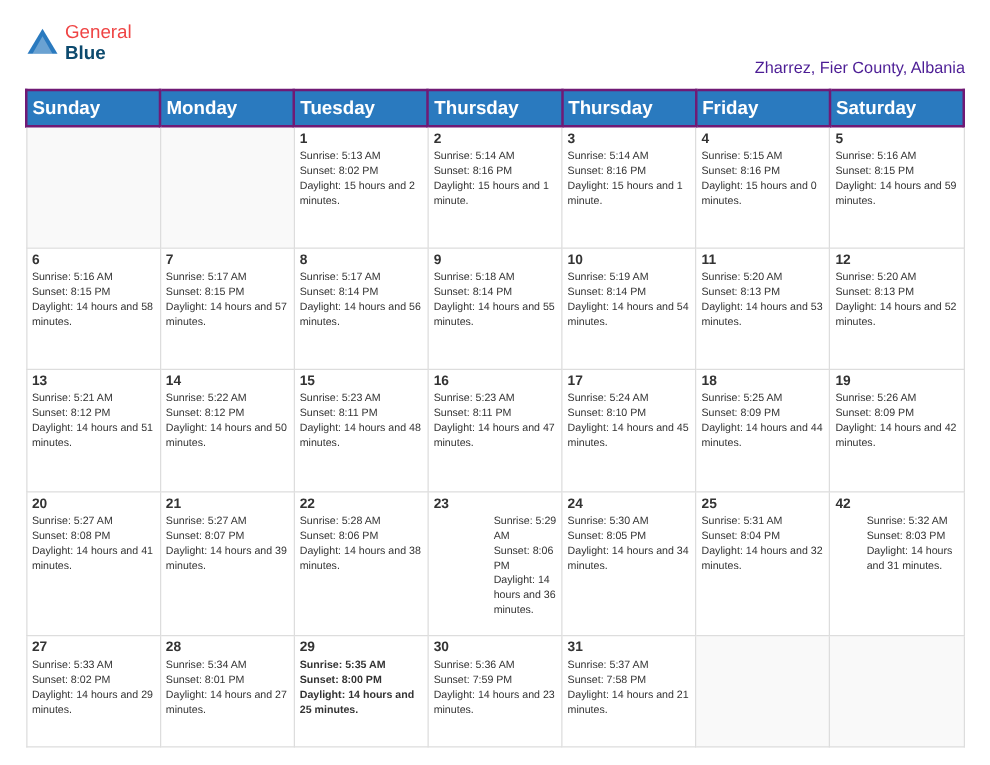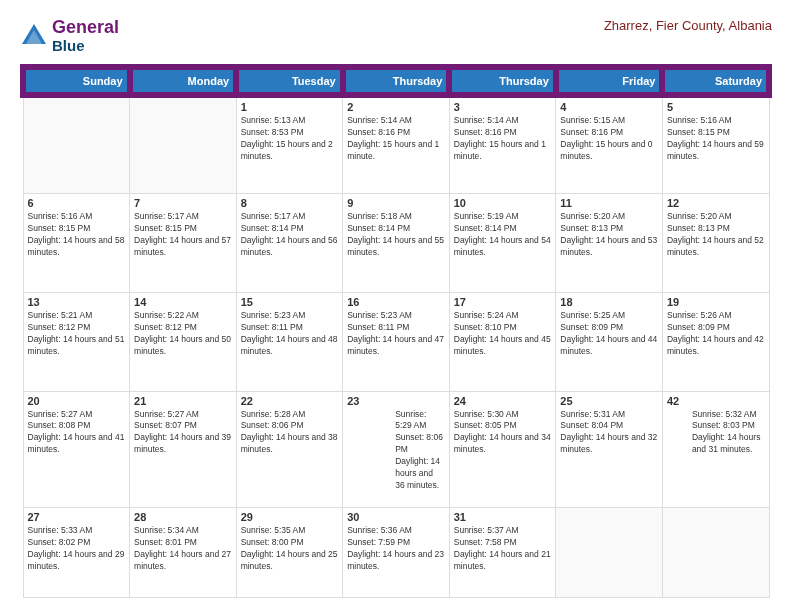--- a/index.html
+++ b/index.html
@@ -27,23 +27,23 @@
       display: flex;
       align-items: center;
       gap: 4px;
     }
     .logo-text {
       display: flex;
       flex-direction: column;
       line-height: 1.1;
     }
     .logo-general {
-      font-size: 18px;
-      font-weight: bold;
-      color: #701a75;
+      font-size: 15px;
+      font-weight: normal;
+      color: #ef4444;
     }
     .logo-blue {
       font-size: 15px;
       font-weight: bold;
       color: #0c4a6e;
     }
     .logo-icon {
       width: 28px;
       height: 28px;
     }
@@ -51,37 +51,38 @@
       text-align: right;
     }
     .main-title {
       font-size: 38px;
       font-weight: bold;
       color: #333;
       line-height: 1.1;
     }
     .subtitle {
       font-size: 13px;
-      color: #7f1d1d;
+      color: #4c1d95;
+      margin-top: 28px;
     }
     .calendar {
       flex: 1;
       border: 1px solid #ccc;
       border-collapse: collapse;
       width: 100%;
       table-layout: fixed;
     }
     .calendar th {
       background-color: #2a7abf;
       color: white;
-      font-size: 11px;
+      font-size: 15px;
       font-weight: bold;
       padding: 5px 4px;
-      text-align: right;
-      border: 6px solid #701a75;
+      text-align: left;
+      border: 2px solid #701a75;
     }
     .calendar td {
       vertical-align: top;
       border: 1px solid #ddd;
       padding: 3px 4px;
       font-size: 9px;
       color: #333;
       height: 88px;
       background: #fff;
     }
@@ -136,21 +137,21 @@
           <th>Saturday</th>
         </tr>
     </thead>
     <tbody id="calendar-body">
     <tr>
           <td class="empty"></td>
           <td class="empty"></td>
           <td>
             <span class="day-num">1</span>
             <div class="day-info" style="white-space: pre-line;">Sunrise: 5:13 AM
-Sunset: 8:53 PM
+Sunset: 8:02 PM
 Daylight: 15 hours and 2 minutes.</div>
           </td>
           <td>
             <span class="day-num">2</span>
             <div class="day-info" style="white-space: pre-line;">Sunrise: 5:14 AM
 Sunset: 8:16 PM
 Daylight: 15 hours and 1 minute.</div>
           </td>
           <td>
             <span class="day-num">3</span>
@@ -311,21 +312,21 @@
 Daylight: 14 hours and 29 minutes.</div>
           </td>
           <td>
             <span class="day-num">28</span>
             <div class="day-info" style="white-space: pre-line;">Sunrise: 5:34 AM
 Sunset: 8:01 PM
 Daylight: 14 hours and 27 minutes.</div>
           </td>
           <td>
             <span class="day-num">29</span>
-            <div class="day-info" style="white-space: pre-line;">Sunrise: 5:35 AM
+            <div class="day-info" style="white-space: pre-line; font-weight: bold;">Sunrise: 5:35 AM
 Sunset: 8:00 PM
 Daylight: 14 hours and 25 minutes.</div>
           </td>
           <td>
             <span class="day-num">30</span>
             <div class="day-info" style="white-space: pre-line;">Sunrise: 5:36 AM
 Sunset: 7:59 PM
 Daylight: 14 hours and 23 minutes.</div>
           </td>
           <td>

